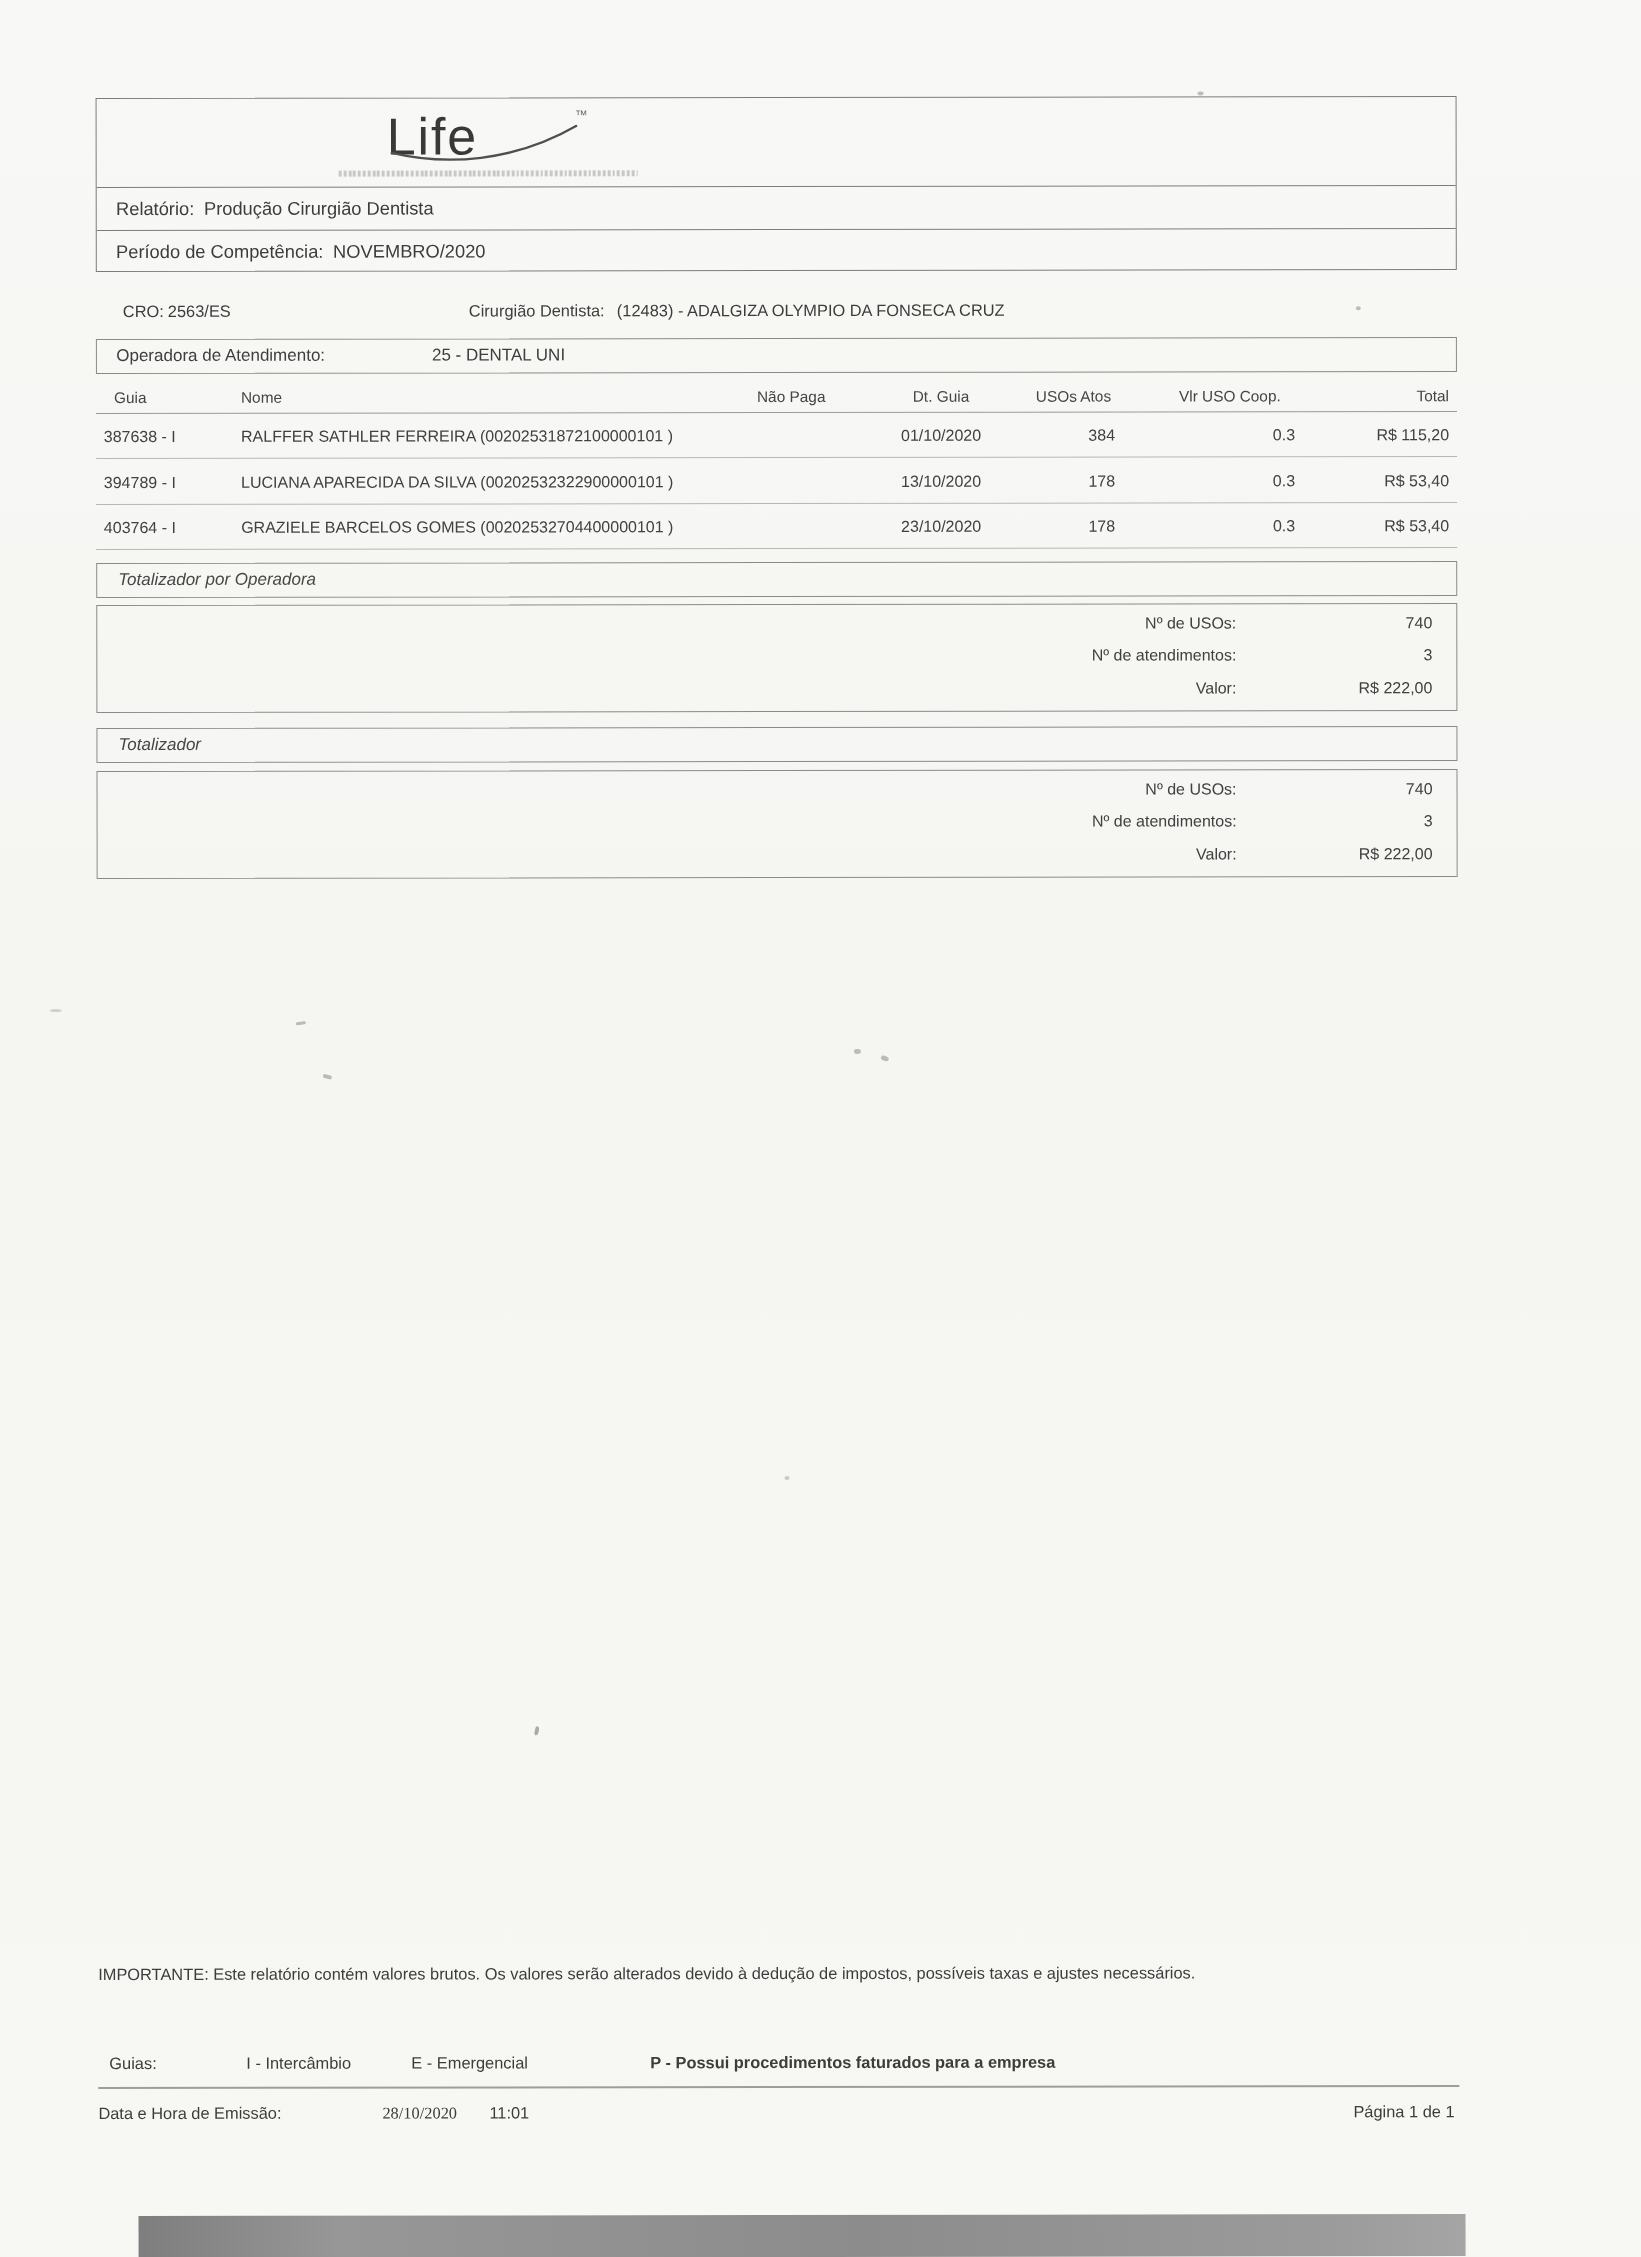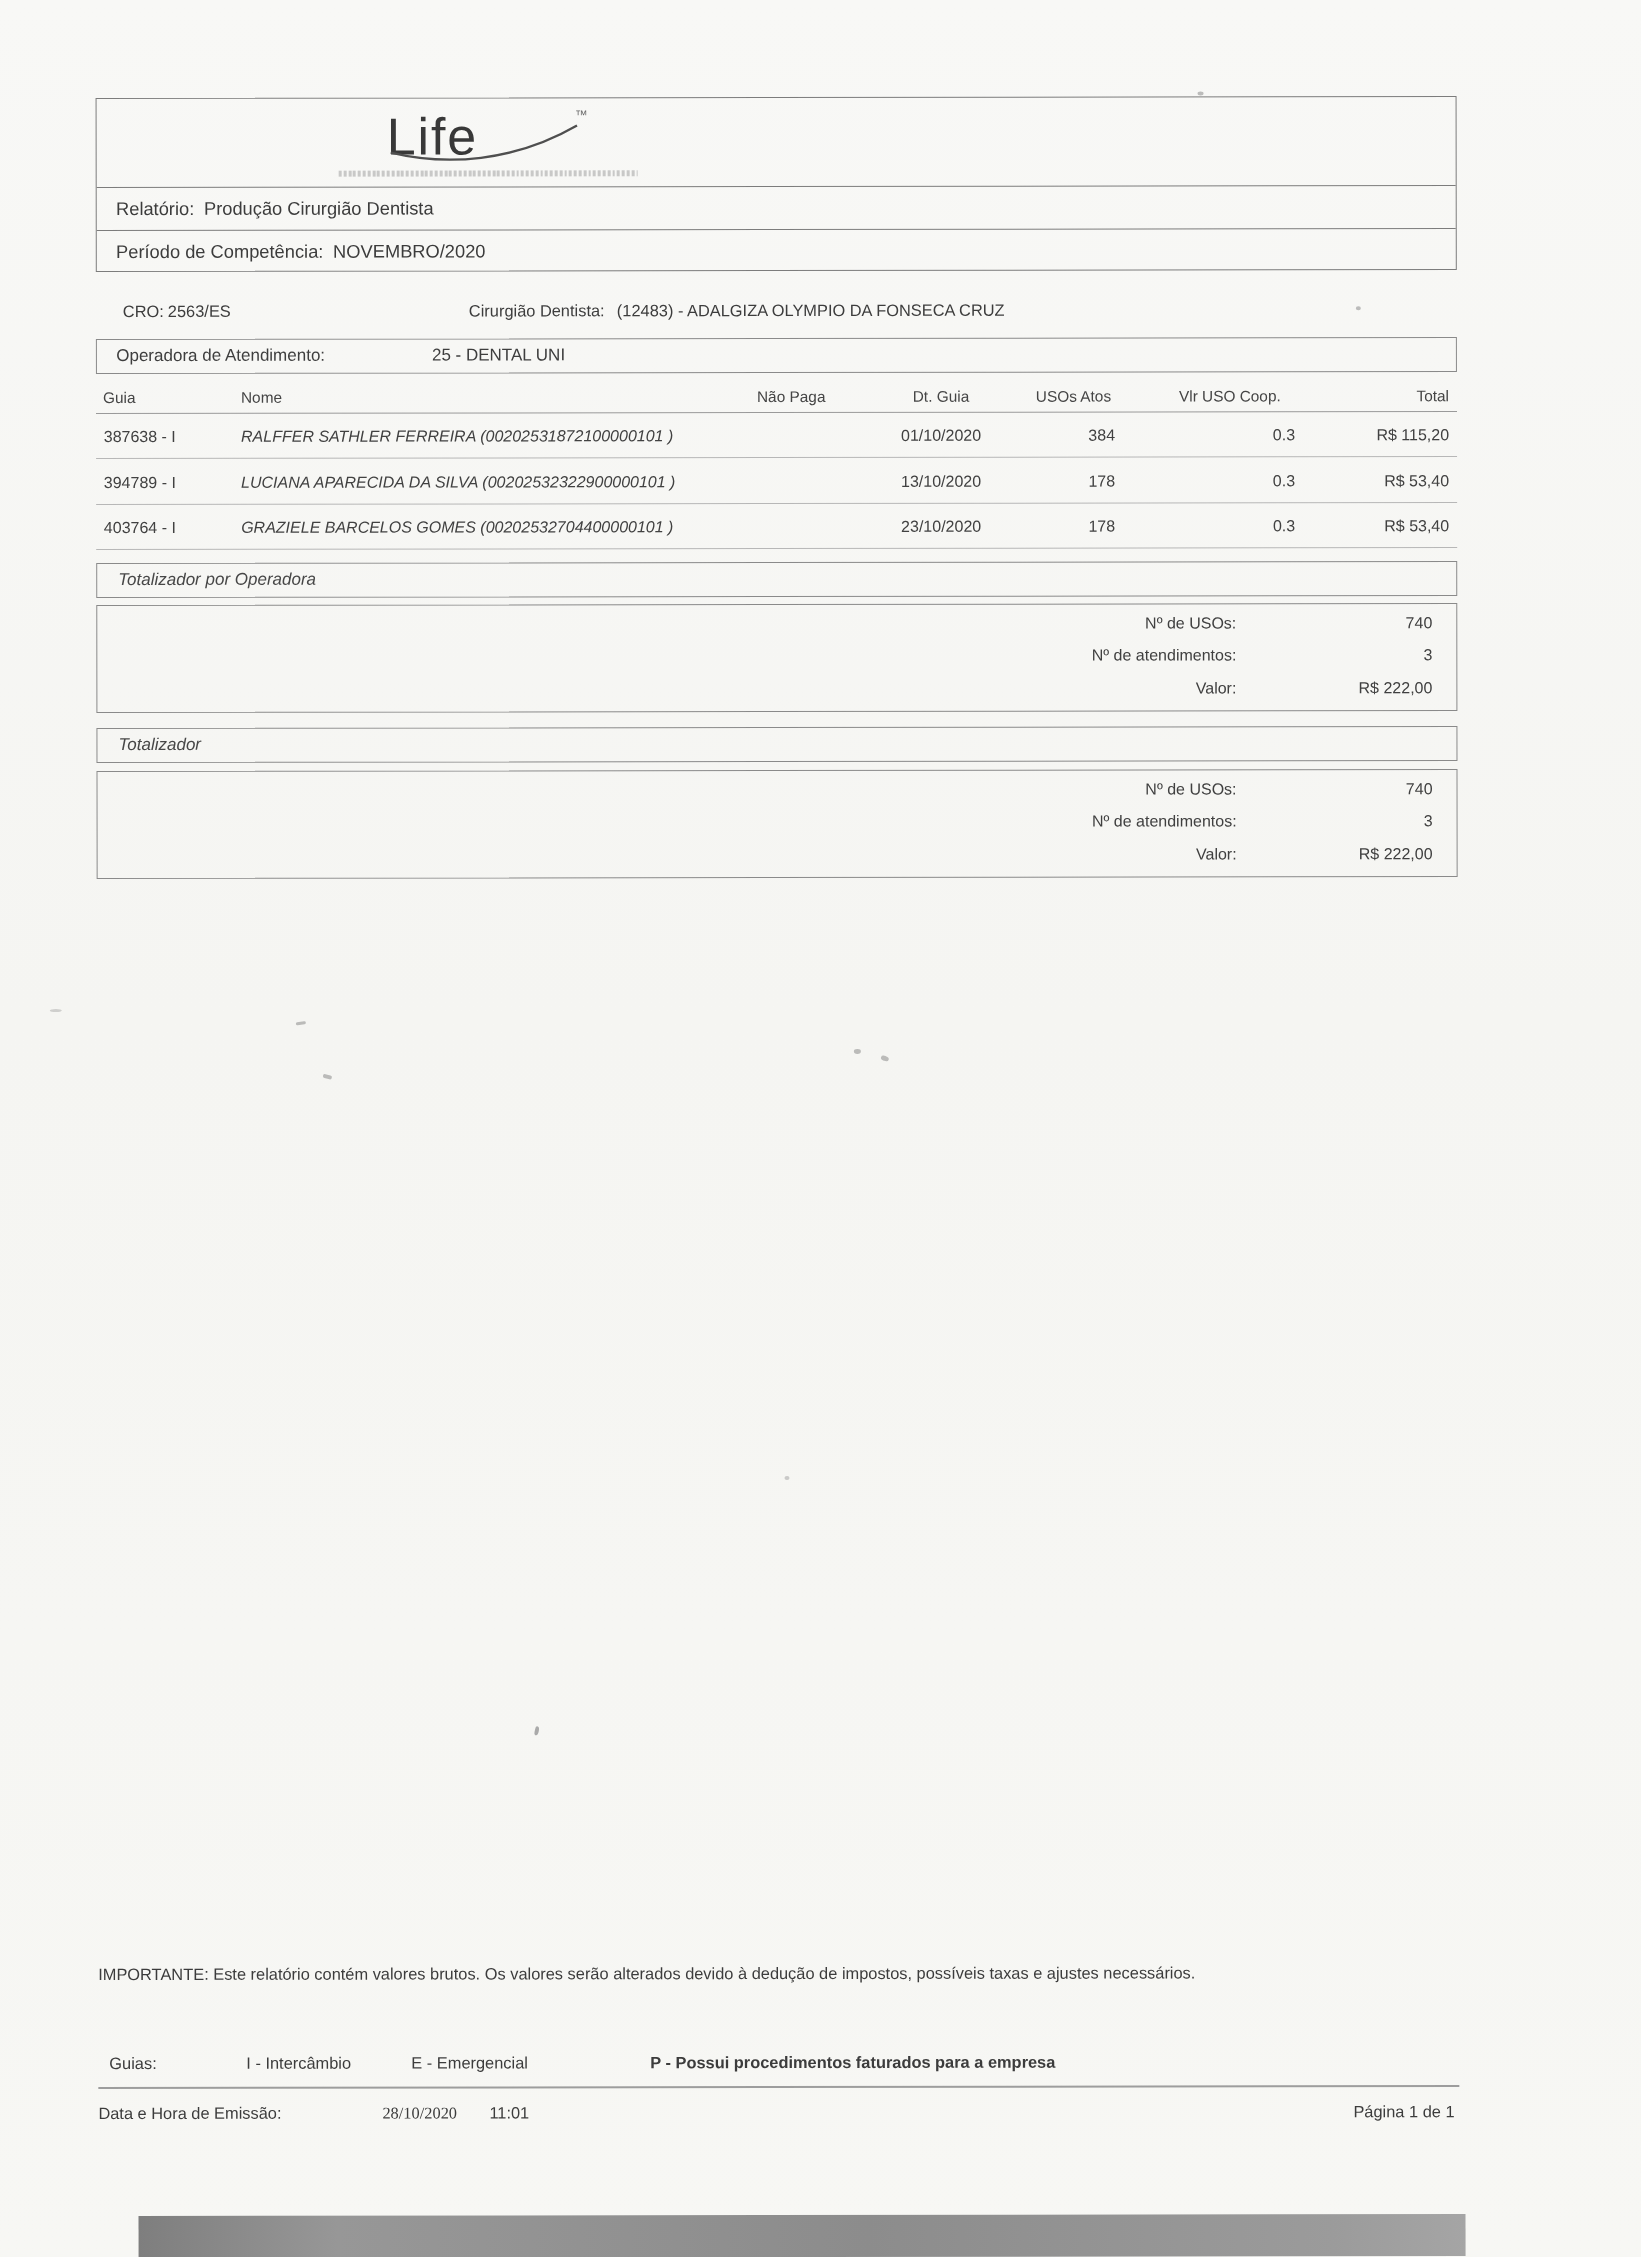--- a/index.html
+++ b/index.html
@@ -38,33 +38,33 @@
   
   .op-box { position:absolute; left:97px; top:338px; width:1361px; height:35px;
     border:1.9px solid #8a8a8a; font-size:17px; line-height:32px; }
   .op-label { position:absolute; left:19.3px; }
   .op-value { position:absolute; left:335px; }
 
   
   .thead { position:absolute; left:97px; top:380px; width:1361px; height:33px;
     font-size:15.4px; color:#454545; border-bottom:1.9px solid #9a9a9a; }
   .thead span { position:absolute; top:7.7px; }
-  .h-guia  { left:7px; }
+  .h-guia  { left:18px; }
   .h-nome  { left:145px; }
   .h-nao   { left:661px; }
   .h-dt    { left:792px; width:106px; text-align:center; }
   .h-usos  { left:927px; width:101px; text-align:center; }
   .h-vlr   { left:1083px; width:121px; }
   .h-total { left:1199px; width:154px; text-align:right; }
 
   .trow { position:absolute; left:97px; width:1361px; height:45px; font-size:16px; color:#414141;
     border-bottom:1px solid #b7b7b7; }
   .trow span { position:absolute; top:13.5px; }
   .c-guia  { left:7.7px; }
-  .c-nome  { left:145px;font-style:italic; }
+  .c-nome  { left:145px; }
   .c-dt    { left:792px; width:106px; text-align:center; }
   .c-usos  { left:927px; width:92px; text-align:right; }
   .c-vlr   { left:1101px; width:98px; text-align:right; }
   .c-total { left:1197px; width:156px; text-align:right; }
 
   
   .tot-title { position:absolute; left:97px; width:1361px; height:35px;
     border:1.9px solid #8a8a8a; font-size:17px; font-style:italic; color:#474747;
     line-height:32px; padding-left:21px; }
   .tot-body { position:absolute; left:97px; width:1361px; height:108px; border:1.9px solid #8a8a8a; }

